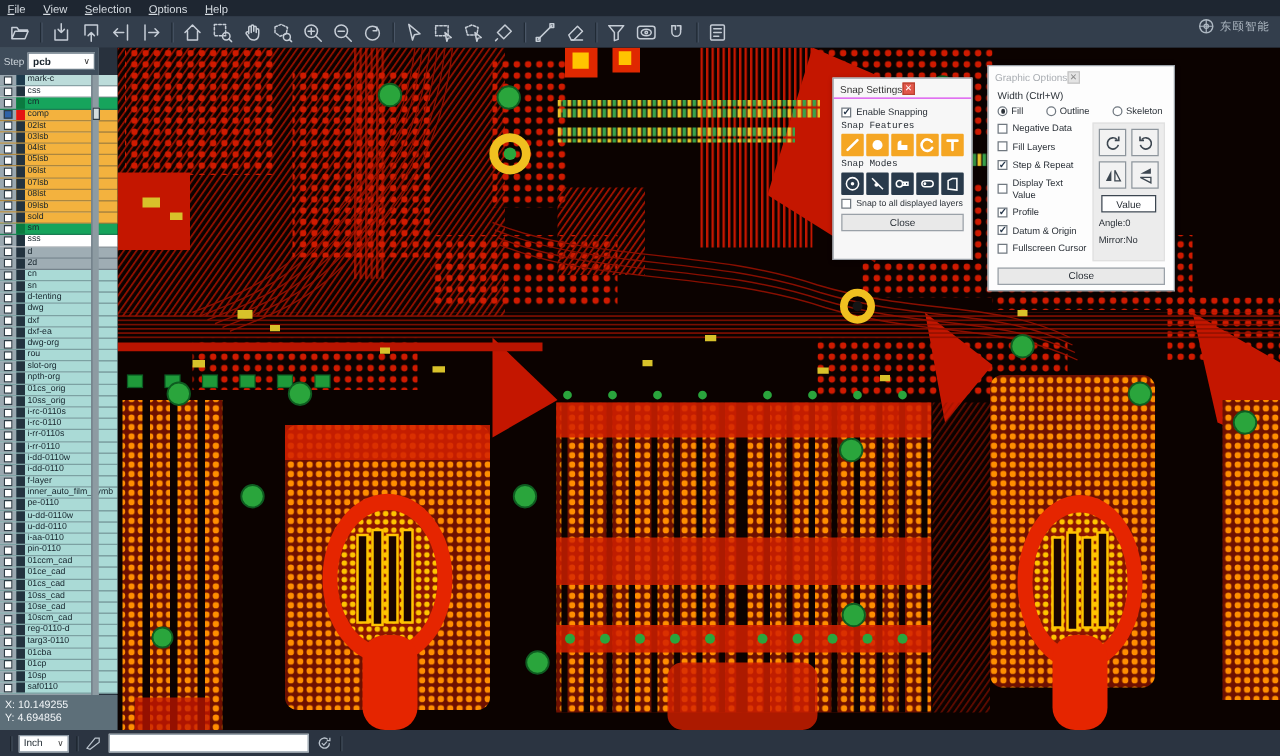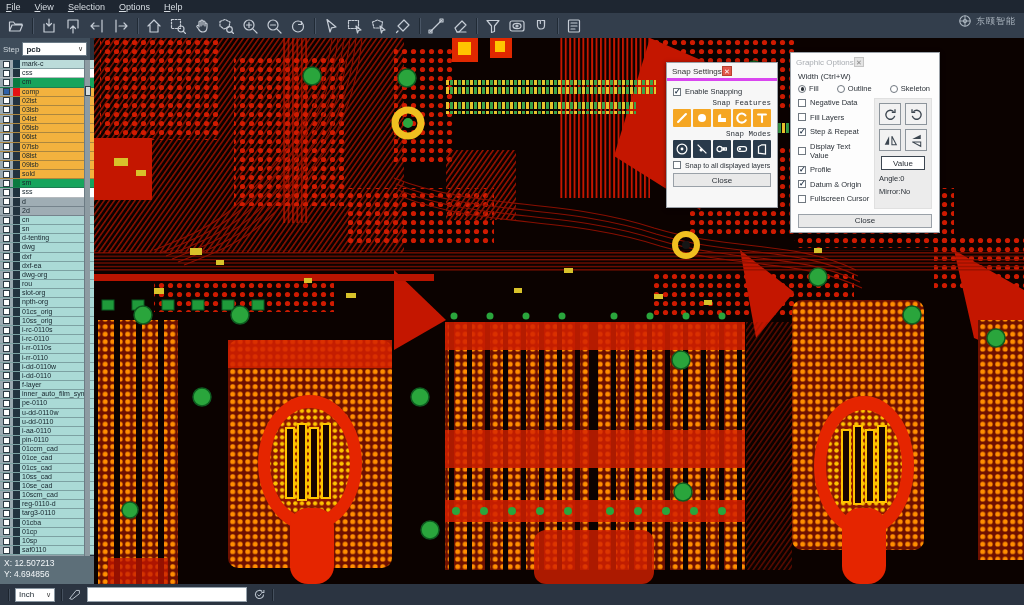--- a/index.html
+++ b/index.html
@@ -15,21 +15,21 @@
              display:flex; align-items:center; padding-left:4px; z-index:5; }
   .tb-group { display:flex; align-items:center; }
   .tb-sep { width:1px; height:16px; background:#202a35; margin:0 4px; box-shadow:1px 0 0 #4a5666; }
   .tb-btn { width:24px; height:21px; display:flex; align-items:center; justify-content:center; border-radius:2px; }
   .tb-btn svg { width:16px; height:16px; }
   #logo { position:absolute; right:8px; top:14px; display:flex; align-items:center; gap:4px; z-index:6; }
   #logo svg { width:14px; height:14px; }
   #logo span { color:#aeb8c2; font-size:9px; letter-spacing:1px; }
 
   
-  #sidebar { position:absolute; left:0; top:38px; width:90px; height:518px; background:#92a0a8; z-index:4; }
+  #sidebar { position:absolute; left:0; top:38px; width:79px; height:518px; background:#92a0a8; z-index:4; }
   #step-row { height:22px; background:#3f4d5b; display:flex; align-items:center; padding:0 3px; gap:3px; }
   #step-label { color:#cfd7dd; font-size:8px; }
   #step-select { flex:1; height:14px; background:#fff; border:1px solid #6a7a86; display:flex;
                  align-items:center; justify-content:space-between; padding:0 3px; }
   #step-select b { font-size:8px; color:#1c262e; font-weight:bold; }
   #step-select i { font-size:7px; color:#333; font-style:normal; }
   #layer-list { position:absolute; left:0; top:22px; width:94px; bottom:0; }
   .layer-row { height:9.18px; display:flex; align-items:stretch; border-bottom:1px solid rgba(40,55,65,.35); }
   .lr-cb { width:13px; background:#9aa8b0; display:flex; align-items:center; justify-content:center; flex:none; }
   .lr-box { width:7px; height:7px; background:#fff; border:1px solid #2e3c46; }
@@ -55,23 +55,23 @@
   #canvas-wrap { position:absolute; left:94px; top:38px; width:930px; height:546px; background:#0b0200; z-index:1; }
   #canvas-wrap svg { display:block; }
 
   
   .dialog { position:absolute; background:#f7f7f7; border:1px solid #9aa1a8; box-shadow:0 1px 4px rgba(0,0,0,.5);
             z-index:10; font-size:7.5px; color:#2b3138; }
   .dlg-title { display:flex; align-items:center; padding:3px 4px 2px 5px; }
   .dlg-close { width:10px; height:10px; display:flex; align-items:center; justify-content:center;
                font-size:7px; line-height:1; }
   #snap-dialog { left:666px; top:62px; width:112px; height:146px; }
-  #snap-dialog .dlg-title { border-bottom:3px solid #d946ef; font-size:8px; color:#333; }
+  #snap-dialog .dlg-title { border-bottom:1px solid #d946ef; font-size:8px; color:#333; }
   #snap-dialog .dlg-close { background:#e2574a; color:#fff; border:1px solid #b8402f; }
-  .snap-body { padding:3px 6px 0 6px;text-align:right; }
+  .snap-body { padding:3px 6px 0 6px; }
   .check-row { display:flex; align-items:center; gap:4px; margin:3px 0; }
   .cbox { width:8px; height:8px; background:#fff; border:1px solid #707880; flex:none; position:relative; }
   .cbox.on:after { content:"✓"; position:absolute; left:0px; top:-2px; font-size:8px; color:#25364a; font-weight:bold; }
   .section-label { margin:3px 0 2px 0; color:#2b3138;font-family:Liberation Mono, monospace; }
   .btn-strip { display:flex; gap:2.5px; }
   .sq-btn { width:18px; height:18px; display:flex; align-items:center; justify-content:center; border-radius:1px; }
   .sq-btn.orange { background:#f5a623; }
   .sq-btn.navy { background:#293a4b; }
   .sq-btn svg { width:14px; height:14px; }
   .dlg-closebtn { margin:4px 6px 0 6px; height:14px; background:#e9e9e9; border:1px solid #9aa1a8;
@@ -847,21 +847,21 @@
         <div class="lr-sw" style="background: rgb(35, 51, 63);"></div>
         <div class="lr-name">saf0110</div>
       </div>
     </div>
   <div id="side-scroll">
     <div id="side-thumb"></div>
   </div>
 </div>
 
 <div id="status-panel">
-  <div>X: 12.507213</div>
+  <div>X: 10.149255</div>
   <div>Y: 4.694856</div>
 </div>
 
 <div id="bottombar">
   <div class="bb-sep"></div>
   <div id="unit-select">
     <span>Inch</span>
     <i>∨</i>
   </div>
   <div class="bb-sep"></div>

